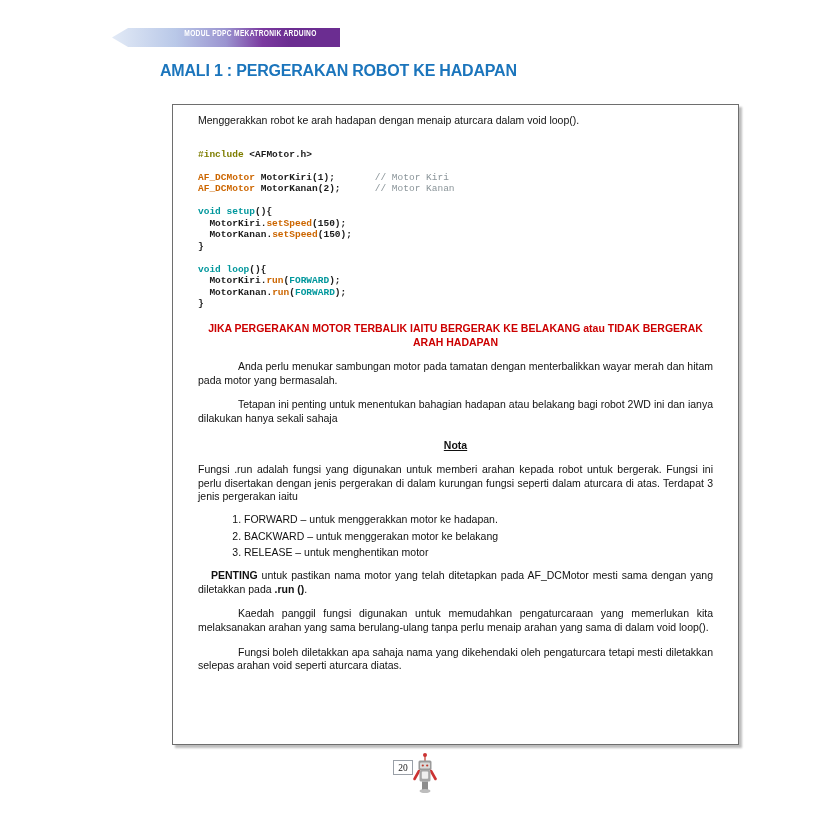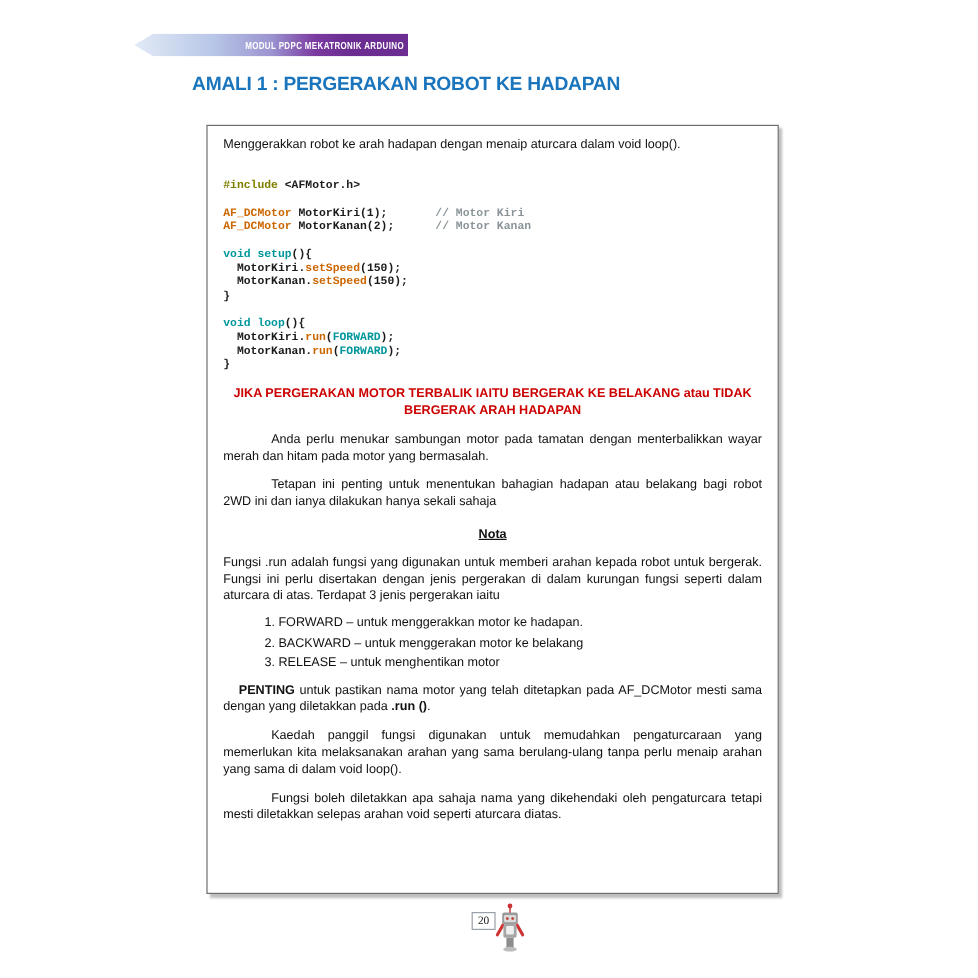--- a/index.html
+++ b/index.html
@@ -4,48 +4,48 @@
 <style>
   * { margin:0; padding:0; box-sizing:border-box; }
   html,body { width:815px; height:815px; background:#ffffff; overflow:hidden; }
   body { font-family:"Liberation Sans", sans-serif; position:relative; color:#111; }
 
   
   .banner {
     position:absolute; left:112px; top:28px; width:228px; height:19px;
     clip-path:polygon(0 50%, 16px 0, 100% 0, 100% 100%, 16px 100%);
     background:linear-gradient(90deg,#e2eaf6 0%,#b9c8e8 28%,#9b94d0 50%,#7b3aa0 66%,var(--banner_purple) 78%,var(--banner_purple) 100%);
-    display:flex; align-items:center; justify-content:flex-end; padding-right:3px;
+    display:flex; align-items:flex-start; justify-content:flex-end; padding-right:23px;
   }
   .banner-text {
     color:#ffffff; font-size:8.5px; font-weight:bold; letter-spacing:.4px; white-space:nowrap;
     transform:scaleX(.78); transform-origin:100% 50%;
   }
 
   .page-title {
     position:absolute; left:160px; top:62px;
     color:var(--title_blue); font-size:16px; font-weight:bold; letter-spacing:-.2px;
   }
 
   
   .content-box {
-    position:absolute; left:172px; top:104px; width:477px; height:641px;
+    position:absolute; left:172px; top:104px; width:567px; height:641px;
     background:#fff; border:1px solid #6e6e6e; box-shadow:3px 3px 2px #bdbdbd;
-    padding:9px 13px; font-size:10.5px; line-height:1.3; overflow:hidden;
+    padding:9px 25px; font-size:10.5px; line-height:1.3; overflow:hidden;
   }
 
   .code {
     font-family:"Liberation Mono","DejaVu Sans Mono",monospace;
     font-size:9.5px; font-weight:bold; line-height:11.5px; white-space:pre;
     margin-top:21px; color:#1a1a1a;
   }
   .code .p { color:var(--code_preproc); }
   .code .f { color:var(--code_function); }
   .code .k { color:var(--code_keyword); }
-  .code .c { color:var(--code_comment); font-weight:bold; }
+  .code .c { color:var(--code_comment); font-weight:normal; }
 
   .after-code { margin-top:20px; }
   .warning {
     margin-top:11px; color:var(--warning_red); font-weight:bold;
     text-align:center; line-height:1.35; padding:0 2px;
   }
   .para  { margin-top:11px; text-align:justify; text-indent:40px; }
   .nota  { margin-top:13px; font-weight:bold; text-decoration:underline;text-align:center; }
   .nota-para { margin-top:11px; text-align:justify; }
   ol.movements { margin-top:9px; padding-left:46px; }

